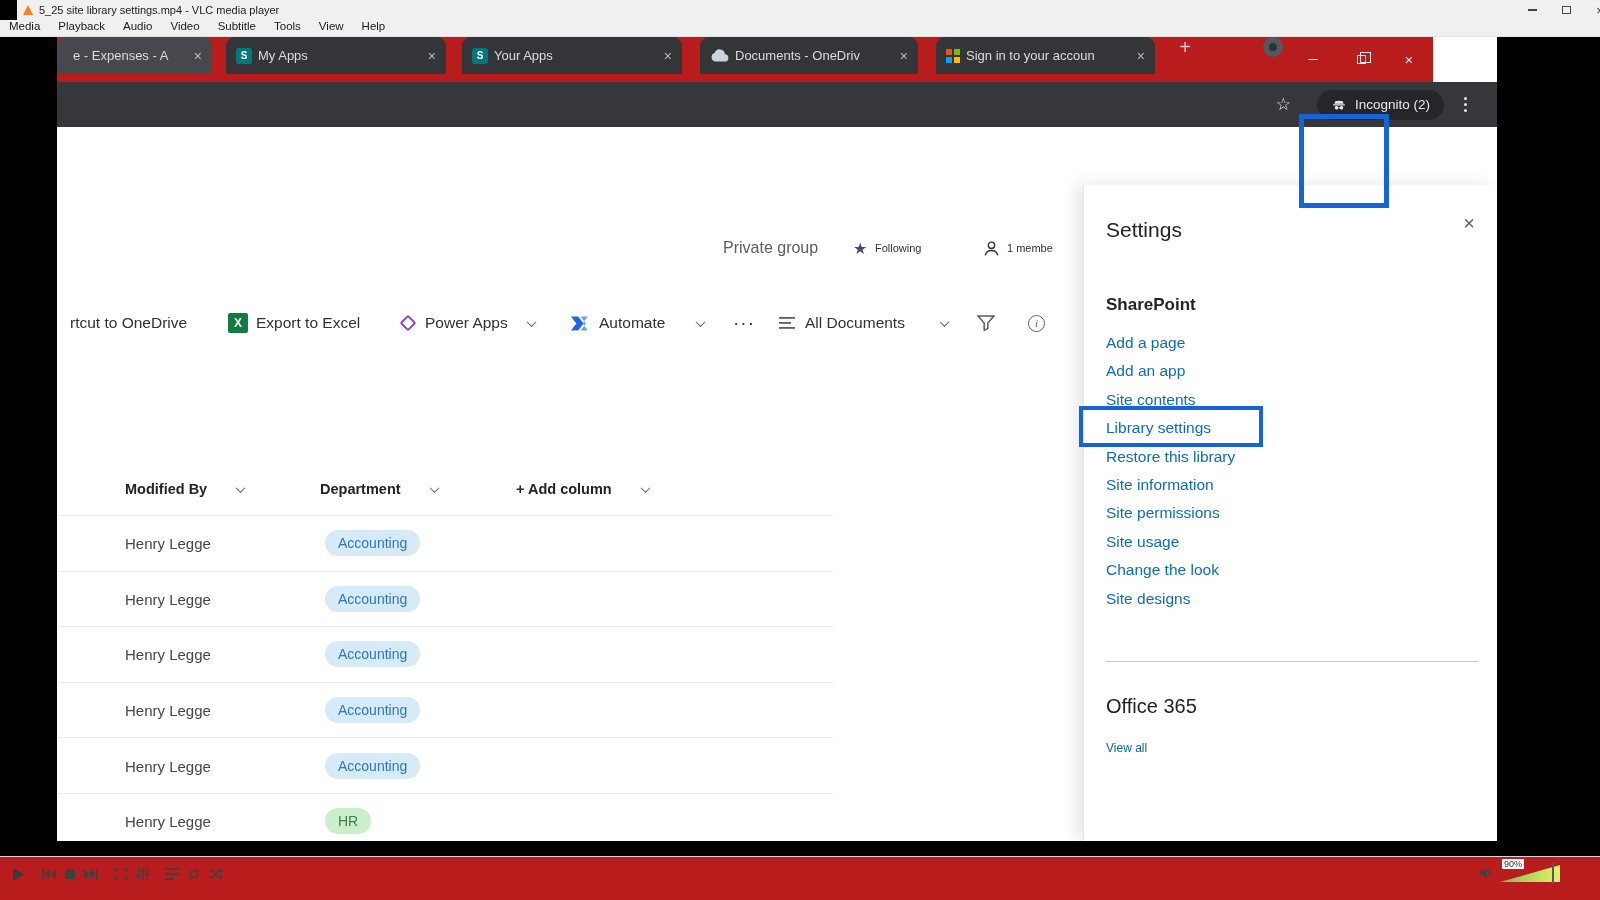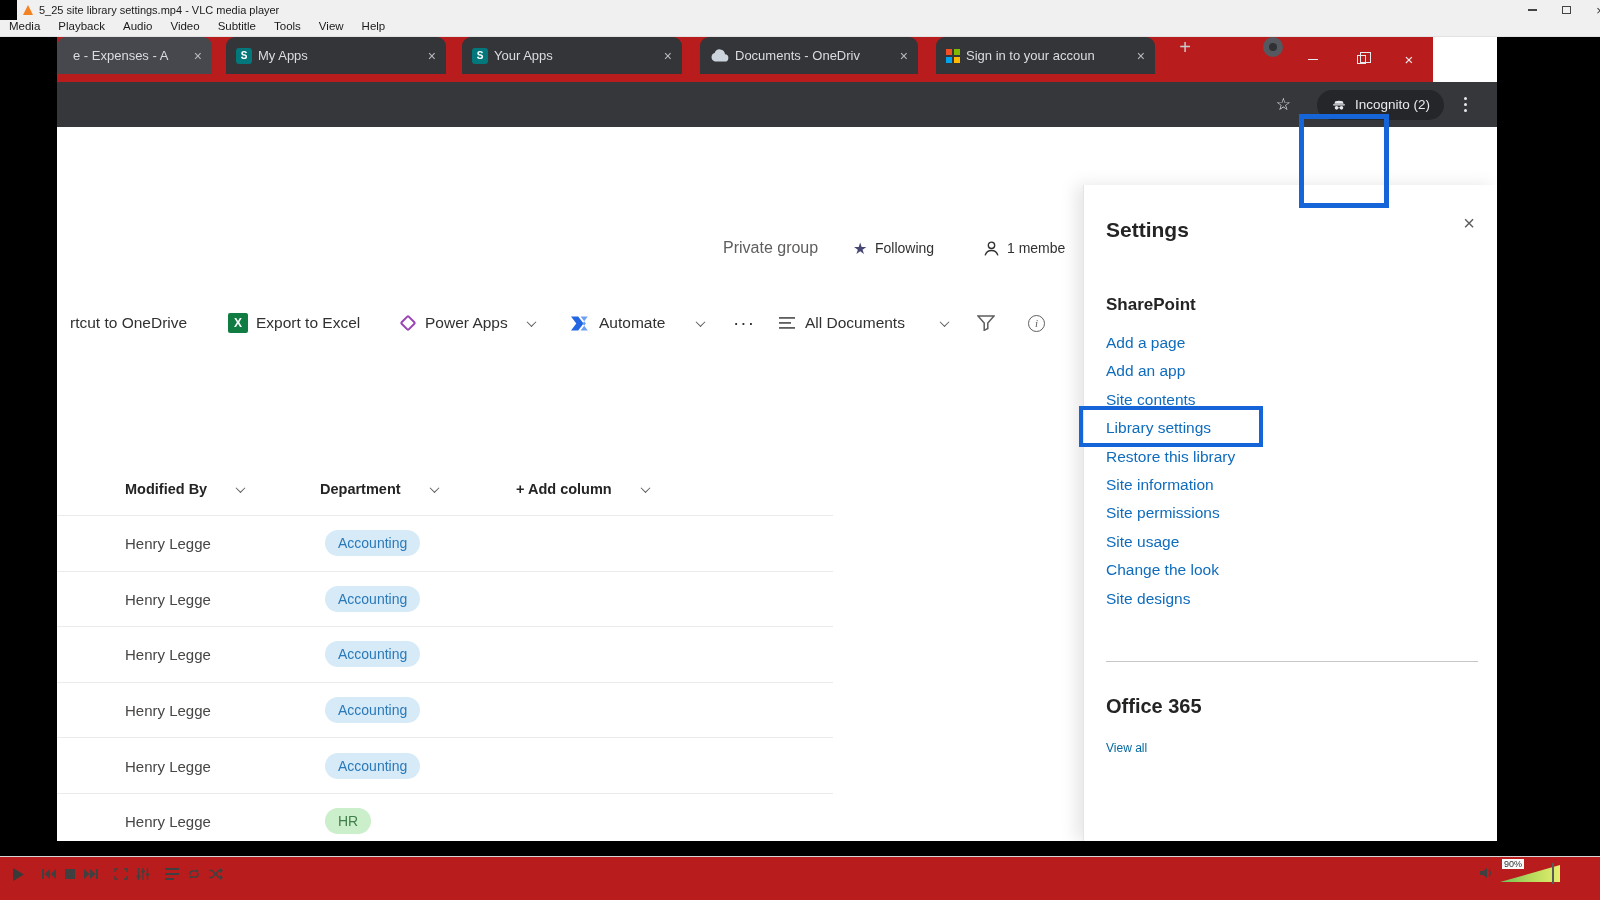--- a/index.html
+++ b/index.html
@@ -51,21 +51,21 @@
   
   .suitebar{position:absolute;left:0;top:90px;width:1440px;height:59px;background:#0e70d1}
   .sp-search{position:absolute;left:13px;top:12px;width:490px;height:35px;background:#e9e9e9;border:none;border-radius:2px;padding:0 12px;font-size:15px;color:#252423;font-family:"Liberation Sans",sans-serif}
   .megaphone{position:absolute;left:1215px;top:19px}
   .gearbox{position:absolute;left:1250px;top:4px;width:71px;height:55px;background:#fff;display:flex;align-items:center;justify-content:center;font-size:26px;color:#3b3a39}
   .helpq{position:absolute;left:1338px;top:12px;font-size:23px;color:#fff;font-weight:300}
   .avatar{position:absolute;left:1392px;top:12px;width:35px;height:35px;border-radius:50%;background:#fff;color:#0e70d1;font-weight:bold;font-size:13.5px;display:flex;align-items:center;justify-content:center}
 
   
   .page{position:absolute;left:0;top:148px;width:1440px;height:464px;background:#fff;color:#323130}
-  .grp{position:absolute;top:52px;height:22px;display:flex;align-items:center;font-size:14px;color:#323130;white-space:nowrap}
+  .grp{position:absolute;top:52px;height:22px;display:flex;align-items:center;font-size:11px;color:#323130;white-space:nowrap}
   .grp-private{left:666px;color:#605e5c;font-size:16px}
   .grp-star{left:796px;color:#464775;font-size:16px}
   .grp-following{left:818px}
   .grp-person{left:926px}
   .grp-members{left:950px}
 
   .cmd{position:absolute;top:123px;height:30px;display:flex;align-items:center;gap:8px;font-size:15.5px;color:#323130;white-space:nowrap}
   .chev{width:7px;height:7px;border-right:1.5px solid #605e5c;border-bottom:1.5px solid #605e5c;transform:rotate(45deg) translate(-1px,-1px);display:inline-block}
   .excel-ic{width:20px;height:20px;background:#107c41;border-radius:2px;color:#fff;font-weight:bold;font-size:12px;display:flex;align-items:center;justify-content:center}
   .pa-diamond{width:12px;height:12px;border:2px solid #9a44b5;border-radius:2px;transform:rotate(45deg);margin:0 3px}
@@ -78,26 +78,26 @@
   .rows{position:absolute;left:0;top:330px;width:776px;border-top:1px solid #edebe9}
   .row{position:relative;height:55.6px;border-bottom:1px solid #edebe9}
   .cell-name{position:absolute;left:68px;top:50%;transform:translateY(-50%);font-size:15px;color:#484644;white-space:nowrap}
   .pill{position:absolute;left:268px;top:50%;transform:translateY(-50%);display:inline-flex;align-items:center;height:26px;padding:0 13px;border-radius:14px;font-size:14px;white-space:nowrap}
   .pill[data-tone="blue"]{background:#d6eaf8;color:#2a79b8}
   .pill[data-tone="green"]{background:#cbeecb;color:#41804a}
 
   
   .panel{position:absolute;left:1026px;top:148px;width:414px;height:656px;background:#fff;border-left:1px solid #e6e4e2;box-shadow:-7px 0 16px rgba(0,0,0,.10);z-index:10}
   .panel-close{position:absolute;right:22px;top:28px;font-size:20px;color:#605e5c;line-height:1}
-  .panel-title{position:absolute;left:22px;top:33px;font-size:21px;font-weight:700;color:#252423}
+  .panel-title{position:absolute;left:22px;top:33px;font-size:21px;font-weight:400;color:#252423}
   .panel-sp-header{position:absolute;left:22px;top:110px;font-size:17px;font-weight:700;color:#252423}
   .panel-links{position:absolute;left:22px;top:144px;width:370px}
   .plink{display:block;height:28.4px;line-height:28.4px;font-size:15.5px;color:#0f6cbd;white-space:nowrap}
   .panel-divider{position:absolute;left:22px;top:476px;width:372px;height:1px;background:#c8c6c4}
-  .panel-o365{position:absolute;left:22px;top:510px;font-size:20px;font-weight:700;color:#252423}
+  .panel-o365{position:absolute;left:22px;top:510px;font-size:20px;font-weight:400;color:#252423}
   .panel-viewall{position:absolute;left:22px;top:556px;font-size:12px;color:#0369a1}
 
   
   .annot{position:absolute;border:5px solid #1565d8;z-index:30;pointer-events:none}
   .annot-gear{left:1242px;top:77px;width:90px;height:94px}
   .annot-library{left:1022px;top:369px;width:184px;height:41px;border-width:4px}
 
   
   .seek-row{position:absolute;left:0;top:841px;width:1600px;height:15px;background:#f1f0ef;display:flex;align-items:center;font-size:10px;color:#222}
   .time-cur{margin-left:4px;width:30px}

